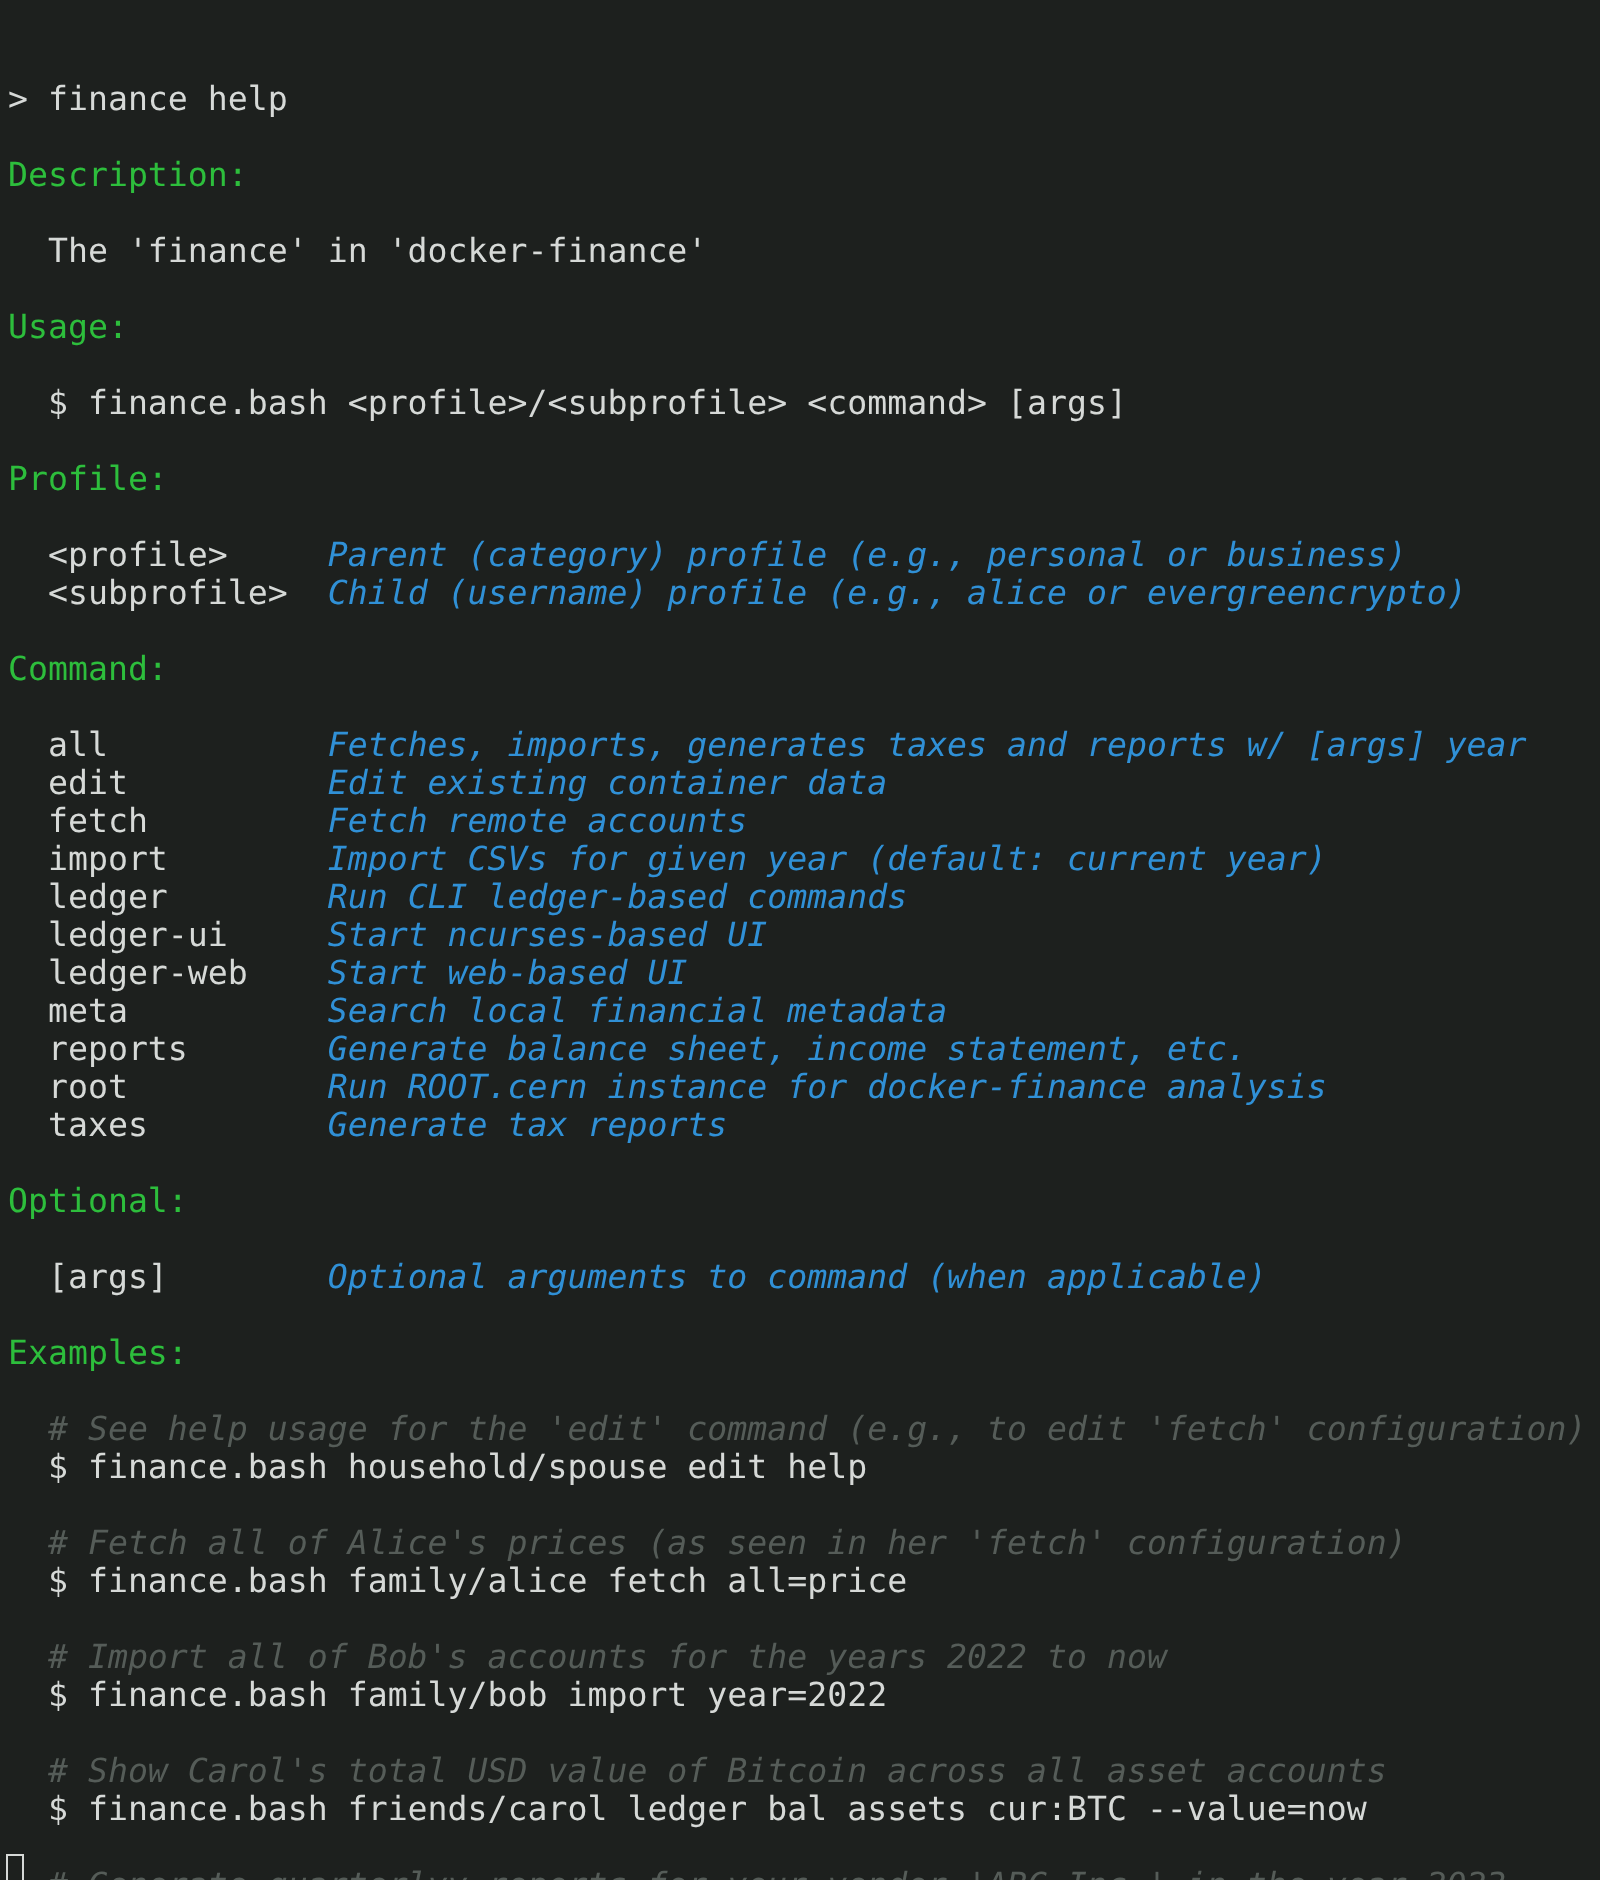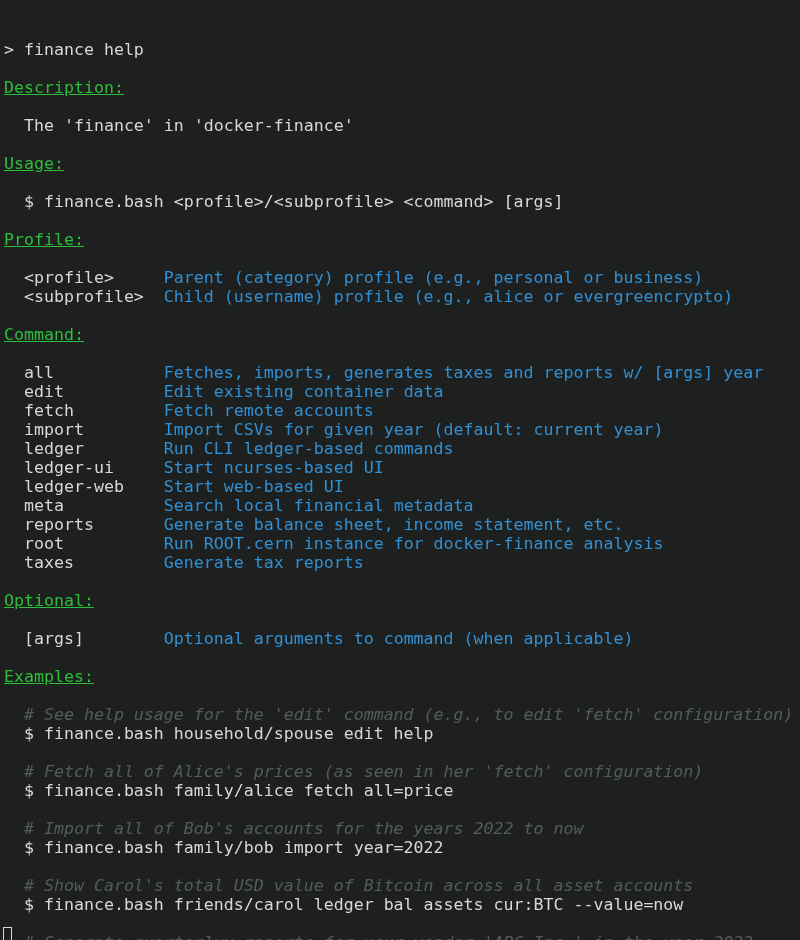--- a/index.html
+++ b/index.html
@@ -23,22 +23,22 @@
     left:4px;top:2px;
     width:796px;
     white-space:pre;
   }
   .line{
     height:19px;
     line-height:19px;
     white-space:pre;
   }
   .t-fg{color:var(--fg);}
-  .t-green{color:var(--green);text-decoration:underline;}
-  .t-blue{color:var(--blue);}
+  .t-green{color:var(--green);}
+  .t-blue{color:var(--blue);font-style:italic;}
   .t-gray{color:var(--gray);font-style:italic;}
   .cursor{
     position:absolute;
     left:3px;top:927px;
     width:9px;height:14px;
     border:1.5px solid var(--fg);
     background:transparent;
     box-sizing:border-box;
   }
 </style>

